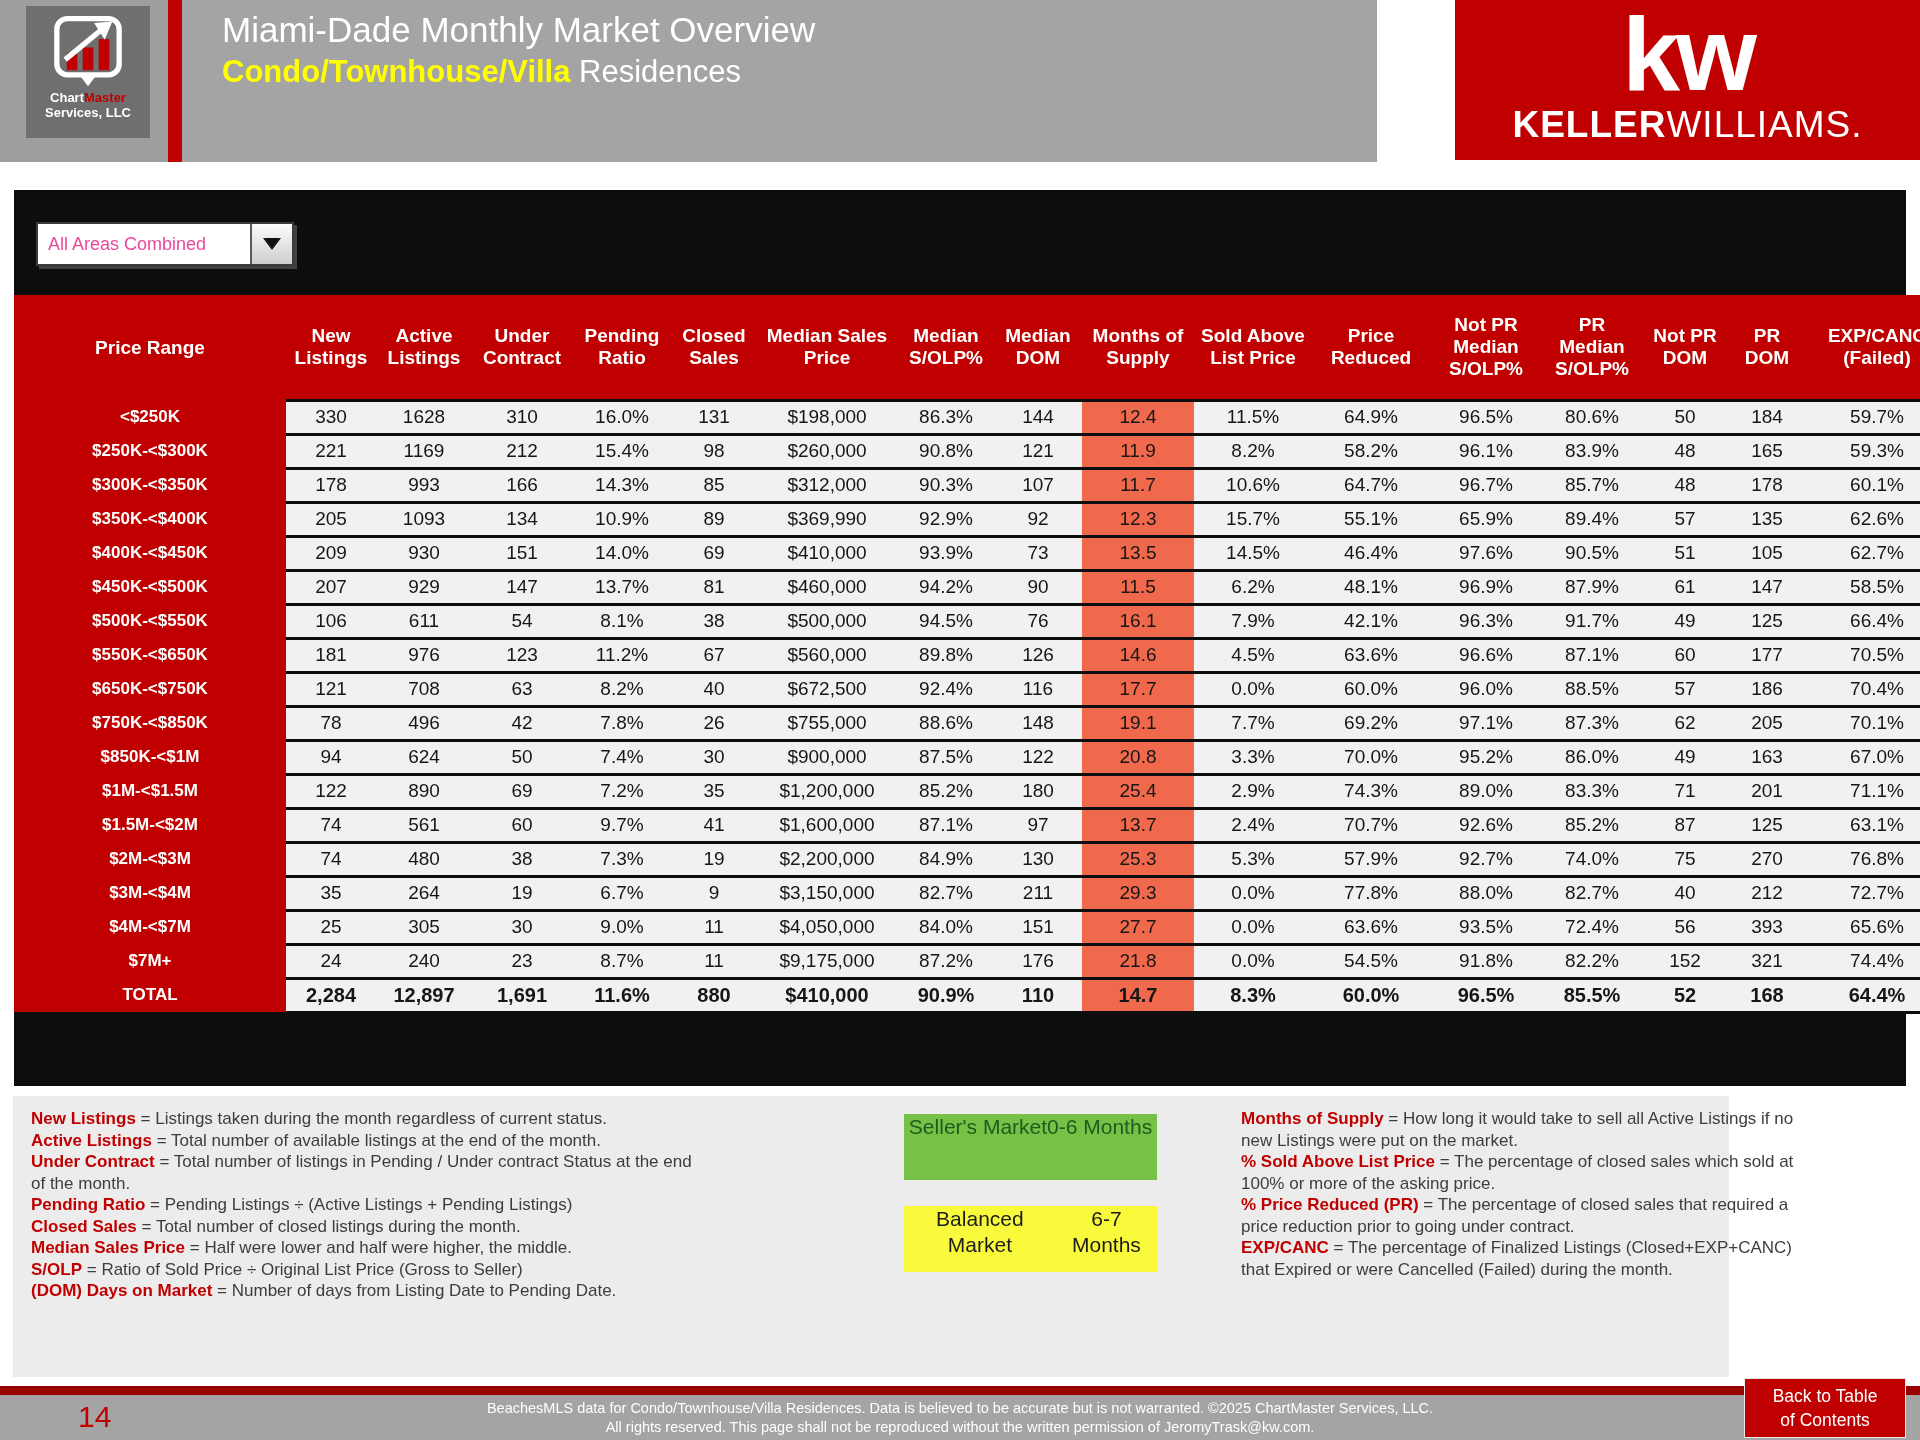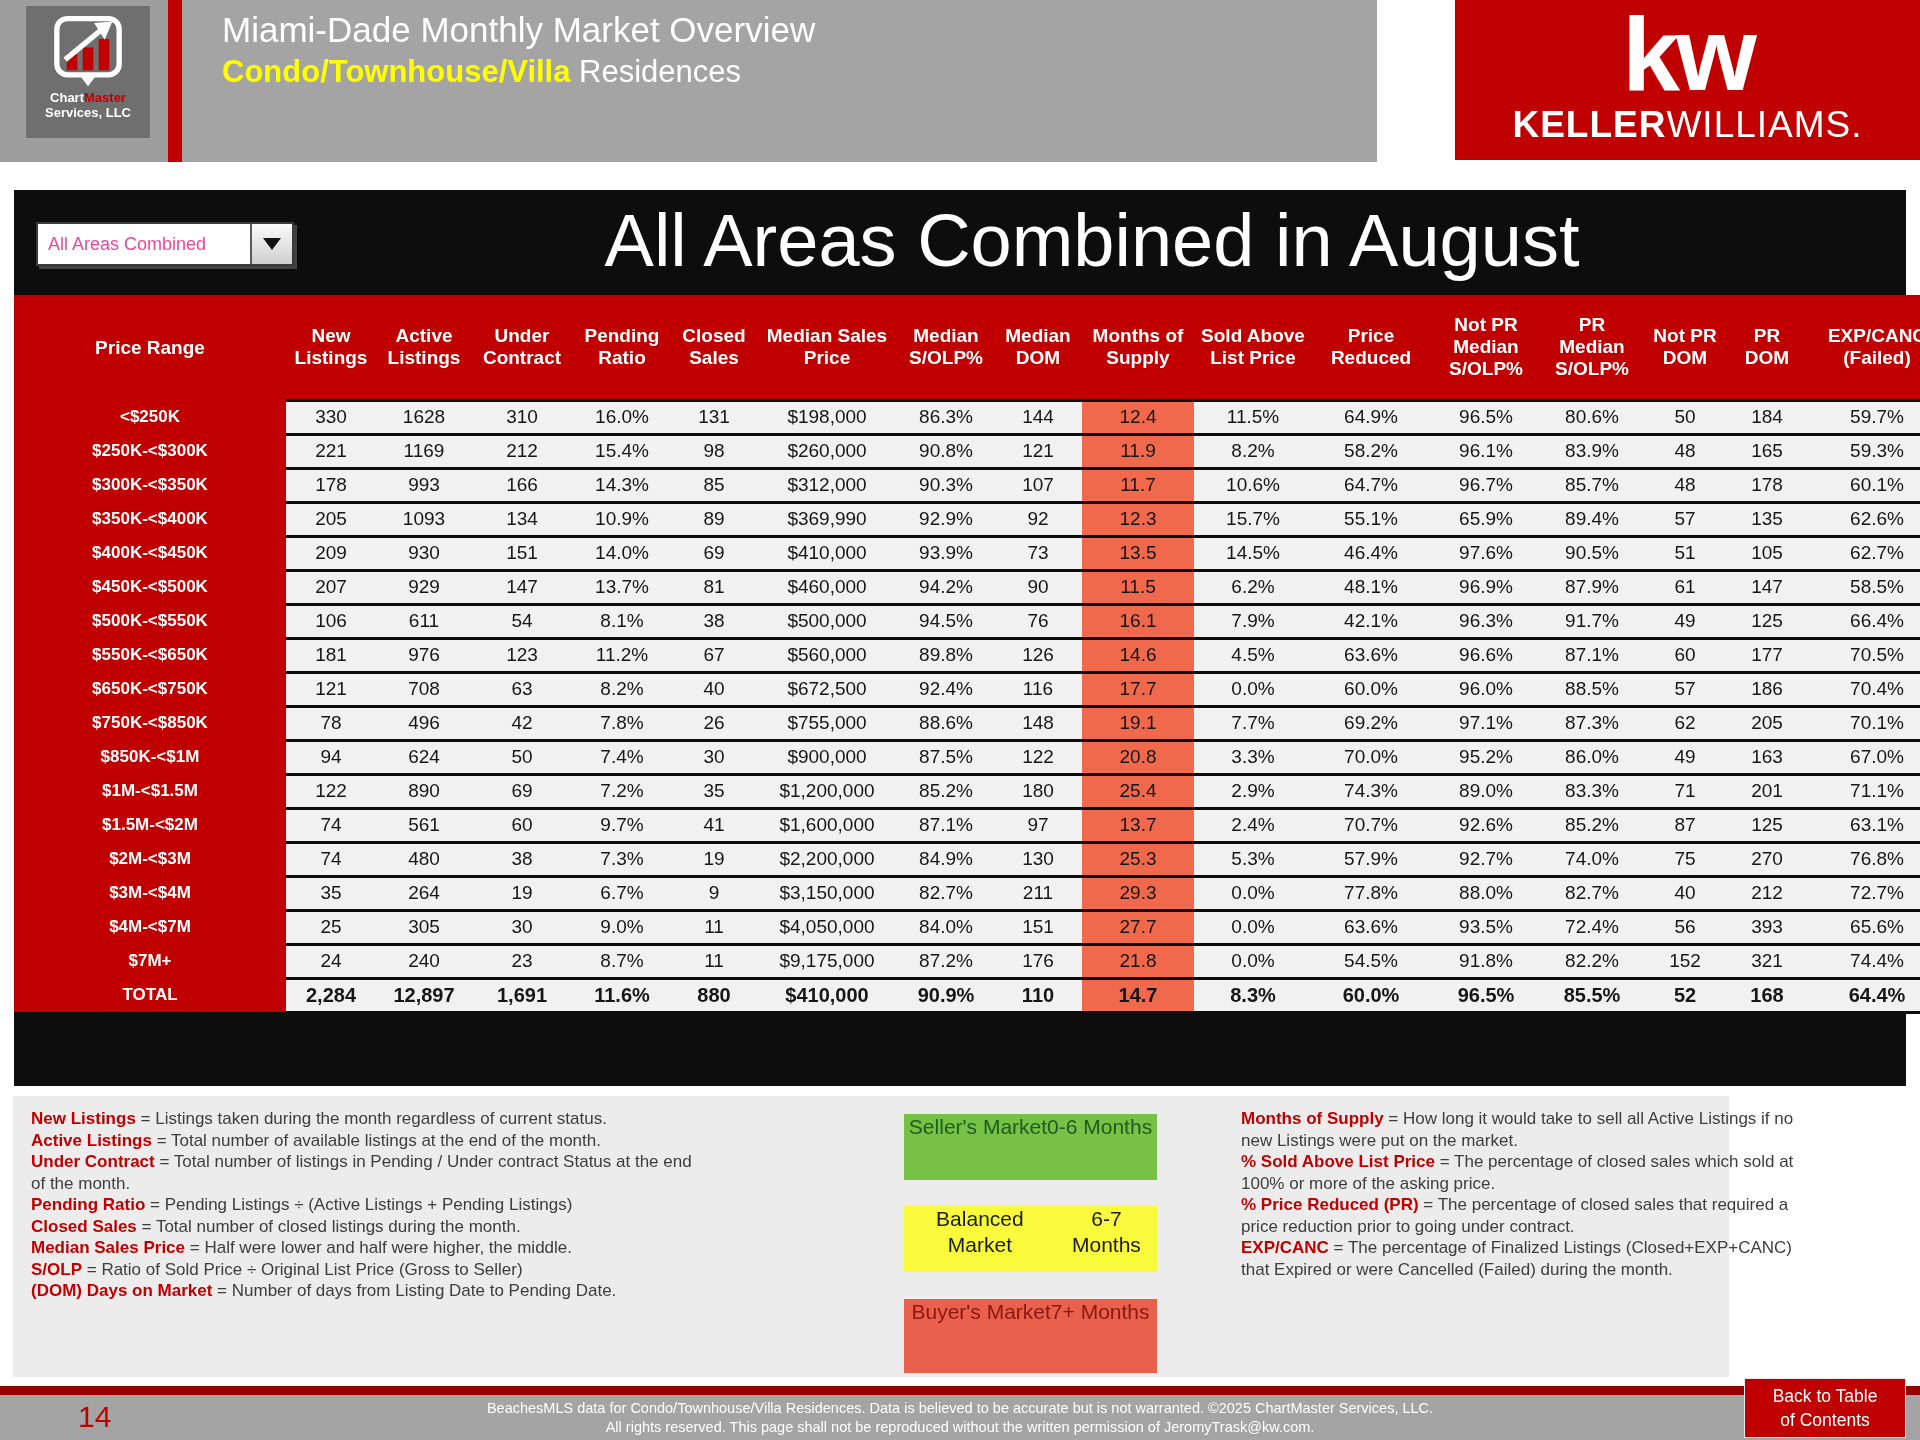--- a/index.html
+++ b/index.html
@@ -95,21 +95,20 @@
   </div>
 </div>
 
 <div class="panel">
   <div class="dropdown">
     <div class="dd-value">All Areas Combined</div>
     <div class="dd-btn">
       <div class="dd-arrow"></div>
     </div>
   </div>
-  <div class="panel-title">All Areas Combined in August</div>
 
   <div class="tbl-wrap">
     <table>
       <colgroup>
         <col style="width:272px">
           <col style="width:90px">
           <col style="width:96px">
           <col style="width:100px">
         <col style="width:100px">
           <col style="width:84px">
@@ -507,24 +506,20 @@
     </div>
   <div class="legend-boxes">
       <div class="legend-box seller">
         <div>Seller's Market</div>
         <div>0-6 Months</div>
       </div>
       <div class="legend-box balanced">
         <div>Balanced Market</div>
         <div>6-7 Months</div>
       </div>
-      <div class="legend-box buyer">
-        <div>Buyer's Market</div>
-        <div>7+ Months</div>
-      </div>
     </div>
   <div class="defs defs-right">
       <div class="def-line"><span class="term">Months of Supply</span><span> = How long it would take to sell all Active Listings if no new Listings were put on the market.</span></div>
       <div class="def-line"><span class="term">% Sold Above List Price</span><span> = The percentage of closed sales which sold at 100% or more of the asking price.</span></div>
       <div class="def-line"><span class="term">% Price Reduced (PR)</span><span> = The percentage of closed sales that required a price reduction prior to going under contract.</span></div>
       <div class="def-line"><span class="term">EXP/CANC</span><span> = The percentage of Finalized Listings (Closed+EXP+CANC) that Expired or were Cancelled (Failed) during the month.</span></div>
     </div>
 </div>
 
 <div class="footer-stripe"></div>

